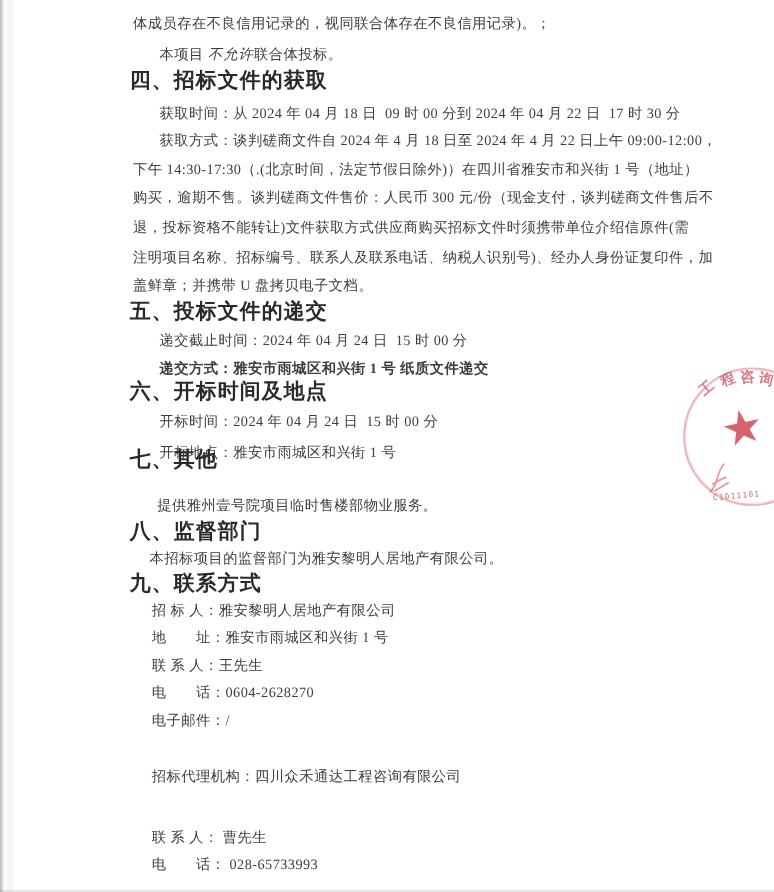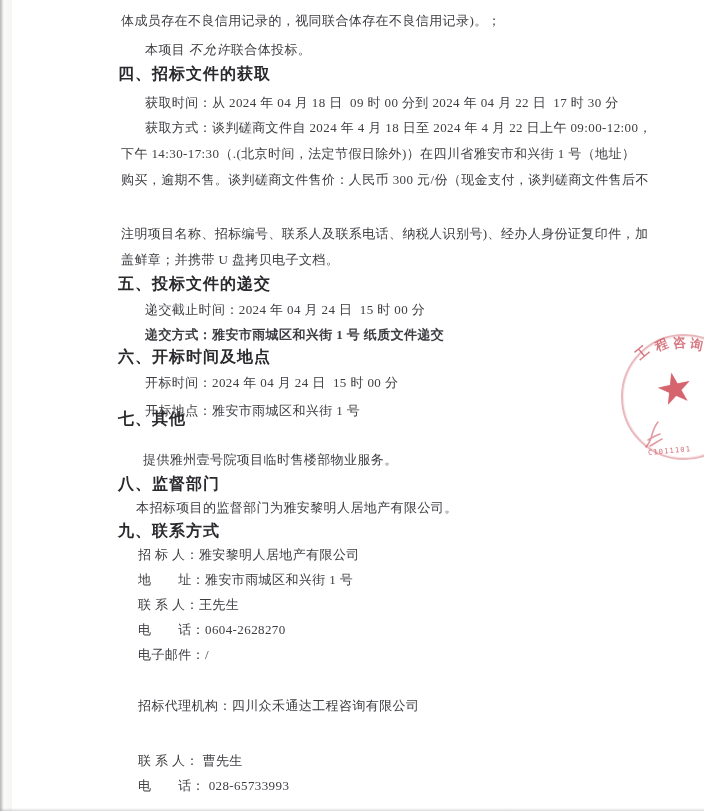--- a/index.html
+++ b/index.html
@@ -26,21 +26,21 @@
     font-size:13px;
     line-height:18px;
     letter-spacing:0.4px;
     color:#3d3d42;
   }
   .hd{
     position:absolute;
     white-space:pre;
     font-family:"Liberation Sans","DejaVu Sans",sans-serif;
     font-weight:700;
-    font-size:16px;
+    font-size:19px;
     line-height:19px;
     letter-spacing:1px;
     color:#2a2a2e;
   }
   .em-it{font-style:italic;letter-spacing:1px;}
   .lbl{display:inline-block;}
   .val{display:inline-block;}
   
   .stamp{position:absolute;left:621px;top:334px;width:128px;height:128px;pointer-events:none;}
   .stamp-ring{
@@ -82,20 +82,21 @@
 
   <div class="ln" style="left:121px;top:12px;">体成员存在不良信用记录的，视同联合体存在不良信用记录)。；</div>
 
   <div class="ln" style="left:145px;top:41px;"><span>本项目 </span><span class="em-it">不允许</span><span>联合体投标。</span></div>
 
   <div class="hd" style="left:118px;top:64px;">四、招标文件的获取</div>
   <div class="ln" style="left:145px;top:94px;">获取时间：从 2024 年 04 月 18 日  09 时 00 分到 2024 年 04 月 22 日  17 时 30 分</div>
   <div class="ln" style="left:145px;top:119px;">获取方式：谈判磋商文件自 2024 年 4 月 18 日至 2024 年 4 月 22 日上午 09:00-12:00，</div>
   <div class="ln" style="left:121px;top:145px;">下午 14:30-17:30（.(北京时间，法定节假日除外)）在四川省雅安市和兴街 1 号（地址）</div>
   <div class="ln" style="left:121px;top:171px;">购买，逾期不售。谈判磋商文件售价：人民币 300 元/份（现金支付，谈判磋商文件售后不</div>
+  <div class="ln" style="left:121px;top:198px;">退，投标资格不能转让)文件获取方式供应商购买招标文件时须携带单位介绍信原件(需</div>
   <div class="ln" style="left:121px;top:251px;">盖鲜章；并携带 U 盘拷贝电子文档。</div>
   <div class="ln" style="left:121px;top:225px;">注明项目名称、招标编号、联系人及联系电话、纳税人识别号)、经办人身份证复印件，加</div>
 
   <div class="hd" style="left:118px;top:274px;">五、投标文件的递交</div>
   <div class="ln" style="left:145px;top:301px;">递交截止时间：2024 年 04 月 24 日  15 时 00 分</div>
   <div class="ln" style="left:145px;top:326px;font-weight:bold;">递交方式：雅安市雨城区和兴街 1 号 纸质文件递交</div>
 
   <div class="hd" style="left:118px;top:347px;">六、开标时间及地点</div>
   <div class="ln" style="left:145px;top:374px;">开标时间：2024 年 04 月 24 日  15 时 00 分</div>
   <div class="ln" style="left:145px;top:402px;">开标地点：雅安市雨城区和兴街 1 号</div>

